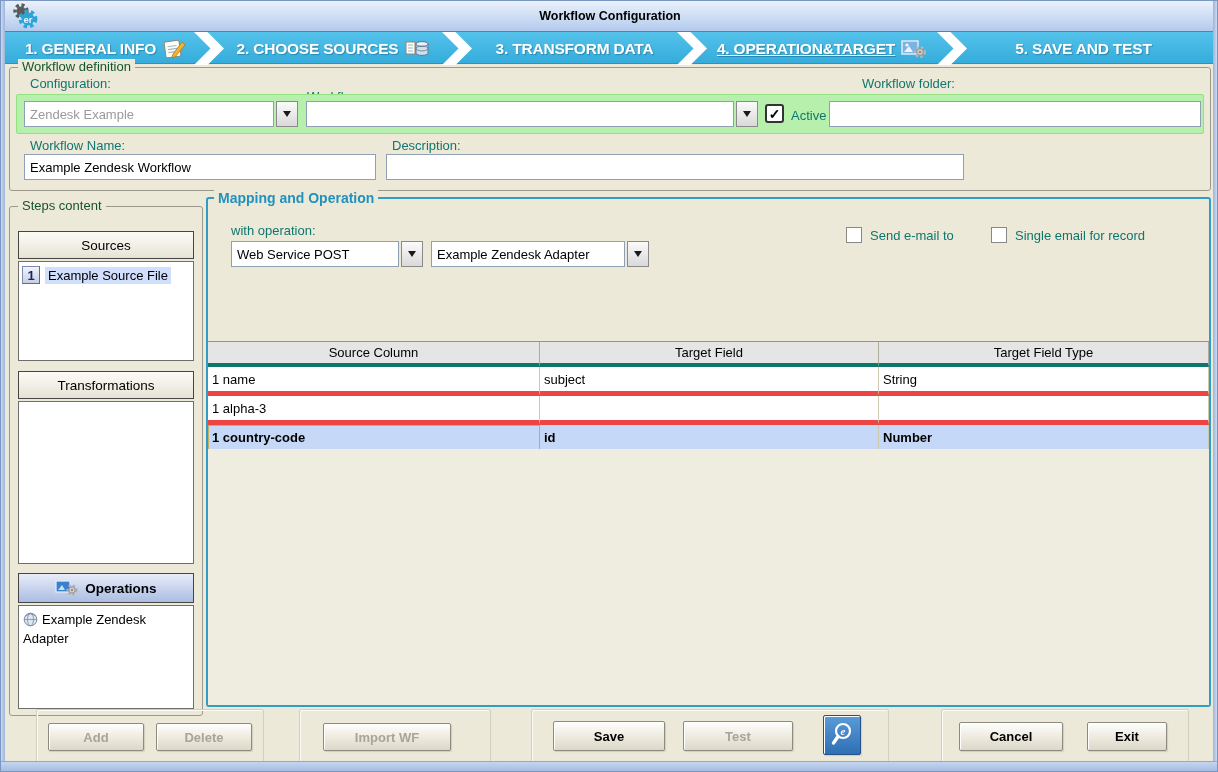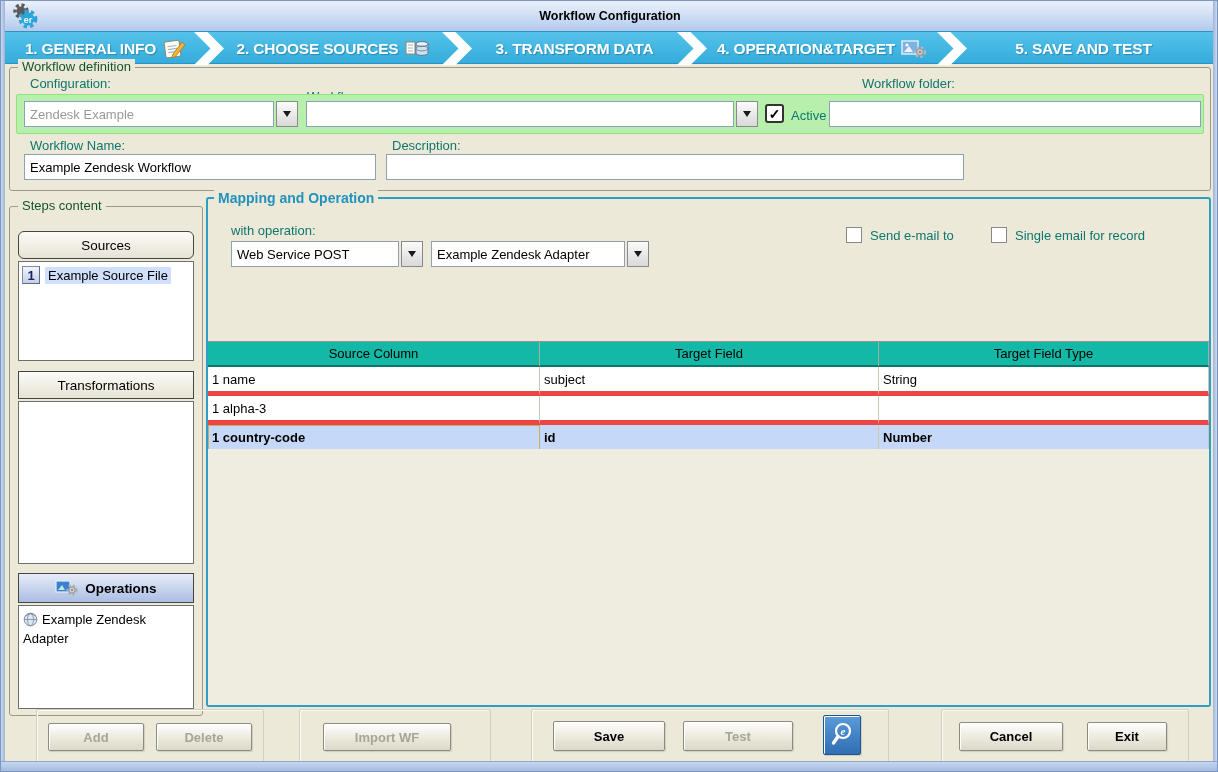--- a/index.html
+++ b/index.html
@@ -62,22 +62,22 @@
   .num-badge { width:18px; height:18px; display:flex; align-items:center; justify-content:center;
                background:linear-gradient(#f2f4fa,#c6cfe3); border:1px solid #7e8bb0; border-right-color:#5a6a94;
                border-bottom-color:#5a6a94; font-weight:bold; font-size:13px; color:#17246b; }
   .src-item .lbl { background:#cfdffc; padding:1px 3px; }
   .ops-item { padding:5px 4px; line-height:1.45; }
   .ops-item svg { vertical-align:-3px; margin-right:4px; }
 
   
   .maptable { position:absolute; display:grid; grid-template-columns:332px 339px 1fr;
               border-top:1px solid #98948a; background:#fff; font-size:13px; }
-  .maptable .h { background:#14b8a6; height:25px; display:flex; align-items:center; justify-content:center;
-                 border-right:1px solid #b0ac9c; border-bottom:2px solid #0f766e; color:#000; }
+  .maptable .h { background:#e5e5e5; height:25px; display:flex; align-items:center; justify-content:center;
+                 border-right:1px solid #b0ac9c; border-bottom:4px solid #0f766e; color:#000; }
   .maptable .c { height:29px; display:flex; align-items:center; padding:0 4px;
                  border-right:1px solid #cdc8b0; border-bottom:5px solid #ef4444; }
   .maptable .sel { background:#c5d8f7; font-weight:bold; }
   .maptable .sel.focus { outline:1px solid #c3af62; outline-offset:-1px; }
   .below-table { position:absolute; background:#efede0; }
 
   
   .btn { position:absolute; display:flex; align-items:center; justify-content:center;
          background:linear-gradient(#fefefe,#ece9dd 55%,#dcd8c9); border:1px solid #8b8b80; border-radius:2px;
          box-shadow:inset 1px 1px 0 #fff, 1px 1px 1px rgba(0,0,0,.12);
@@ -122,21 +122,21 @@
         <line x1="4" y1="10" x2="9" y2="10" stroke="#9fb6c8"></line>
         <line x1="4" y1="13" x2="9" y2="13" stroke="#9fb6c8"></line>
         <path d="M12 6 a6 2.4 0 0 1 12 0 v9 a6 2.4 0 0 1 -12 0 z" fill="#cfe0ee" stroke="#5f7890"></path>
         <ellipse cx="18" cy="6" rx="6" ry="2.4" fill="#e8f1f8" stroke="#5f7890"></ellipse>
         <ellipse cx="18" cy="10.5" rx="6" ry="2.4" fill="none" stroke="#5f7890" stroke-width="0.8"></ellipse>
       </svg>
     </div>
     <div class="step" style="left:452px; width:235px;">
       <span>3. TRANSFORM DATA</span>
     </div>
-    <div class="step" style="left:687px; width:260px;">
+    <div class="step" style="left:687px; width:260px;text-decoration:underline;">
       <span>4. OPERATION&amp;TARGET</span>
       <svg width="26" height="21" viewBox="0 0 26 21">
         <rect x="1" y="3" width="16" height="13" fill="#7db2e4" stroke="#e9eef6" stroke-width="1.4"></rect>
         <polygon points="3,14 8,8 12,14" fill="#eef4fb"></polygon>
         <circle cx="6" cy="7" r="1.6" fill="#f4f8fd"></circle>
         <circle cx="19" cy="14" r="4.6" fill="none" stroke="#b9b9b9" stroke-width="2.6" stroke-dasharray="2.4 2"></circle>
         <circle cx="19" cy="14" r="3.4" fill="#cfcfcf" stroke="#8e8e8e"></circle>
         <circle cx="19" cy="14" r="1.3" fill="#8e8e8e"></circle>
       </svg>
     </div>
@@ -178,21 +178,21 @@
 
     <span class="flabel" style="left:20px; top:70px;">Workflow Name:</span>
     <input class="tinput" style="left: 14px; top: 86px; width: 352px; height: 26px;" value="Example Zendesk Workflow">
     <span class="flabel" style="left:382px; top:70px;">Description:</span>
     <input class="tinput" style="left: 376px; top: 86px; width: 578px; height: 26px;" value="">
   </div>
 
   <div class="group" style="left:8px; top:205px; width:194px; height:510px;">
     <span class="group-label">Steps content</span>
 
-    <div class="panel-btn" style="left:8px; top:24px; width:176px; height:28px;border-radius:6px;">
+    <div class="panel-btn" style="left:8px; top:24px; width:176px; height:28px;">
       <span>Sources</span>
     </div>
     <div class="listbox" style="left:8px; top:54px; width:176px; height:100px;">
       <div class="src-item">
         <span class="num-badge">1</span>
         <span class="lbl">Example Source File</span>
       </div>
     </div>
 
     <div class="panel-btn" style="left:8px; top:164px; width:176px; height:28px;">

